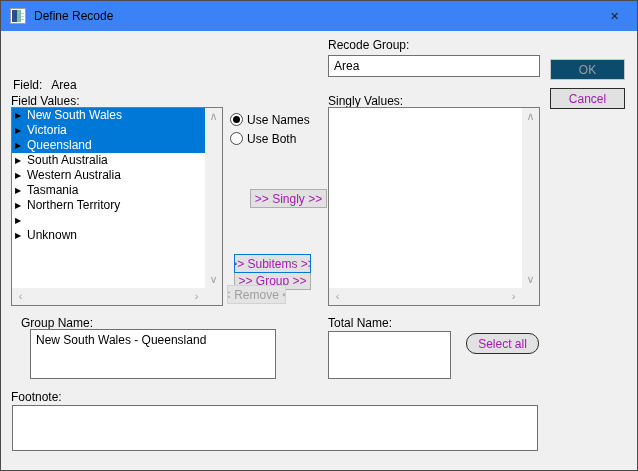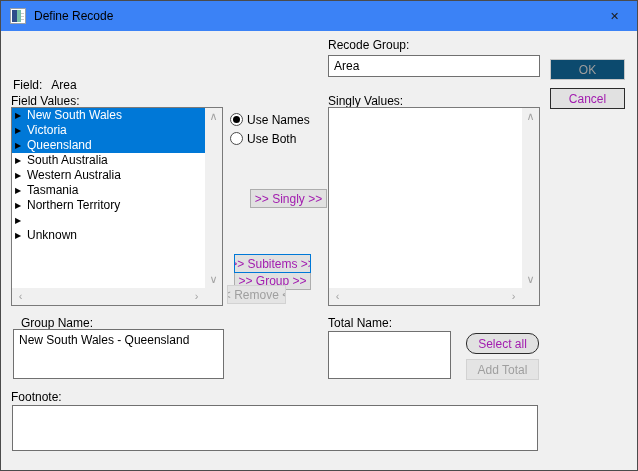--- a/index.html
+++ b/index.html
@@ -175,24 +175,23 @@
       <span class="sb-arrow">∨</span>
     </div>
     <div class="hscroll">
       <span class="sb-arrow">‹</span>
       <span class="sb-arrow">›</span>
     </div>
     <div class="sb-corner"></div>
   </div>
 
   <div class="lbl" style="left:20px;top:315px;text-align:right;">Group Name:</div>
-  <div class="textbox" style="left:12px;top:328px;width:211px;height:50px;"><span>New South Wales - Queensland</span></div>
+  <div class="textbox" style="left:29px;top:328px;width:246px;height:50px;"><span>New South Wales - Queensland</span></div>
 
   <div class="lbl" style="left:327px;top:315px;">Total Name:</div>
   <div class="textbox" style="left:327px;top:330px;width:123px;height:48px;"><span></span></div>
 
   <div class="btn dark" style="left:465px;top:332px;width:73px;height:21px;border-radius:10px;">Select all</div>
-  <div class="btn disabled" style="left:465px;top:358px;width:73px;height:21px;">Add Total</div>
 
   <div class="lbl" style="left:10px;top:389px;">Footnote:</div>
   <div class="textbox" style="left:11px;top:404px;width:526px;height:46px;"><span></span></div>
 
 </div>
 
 </body></html>

